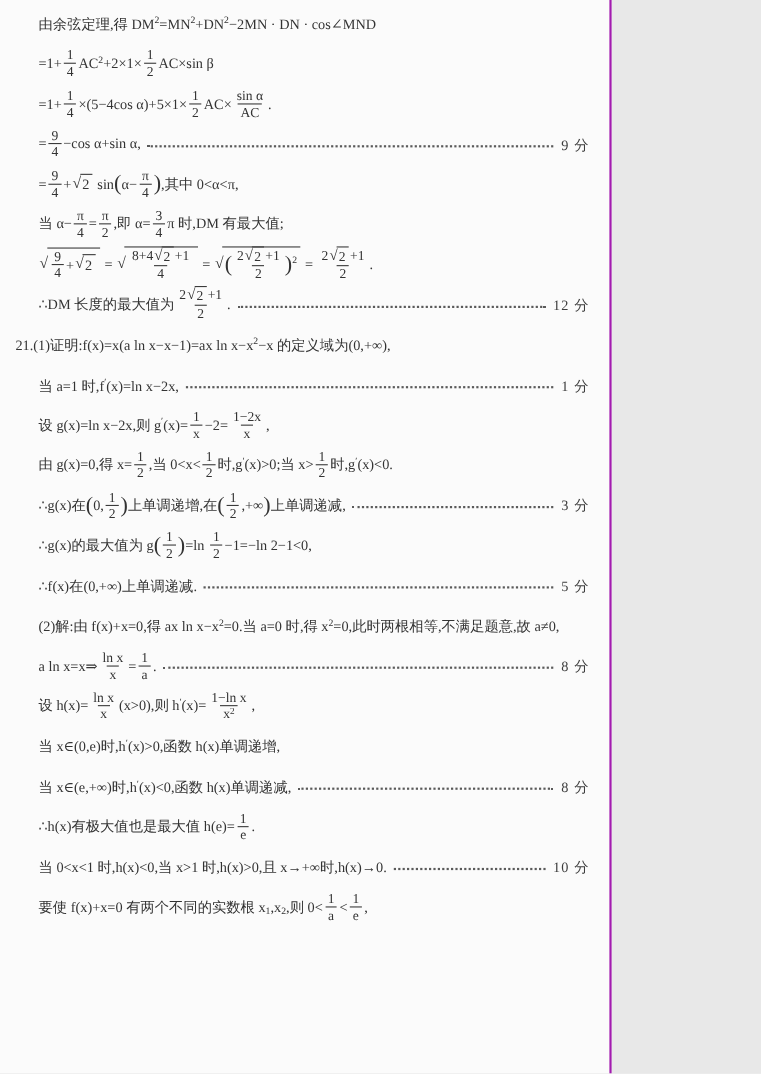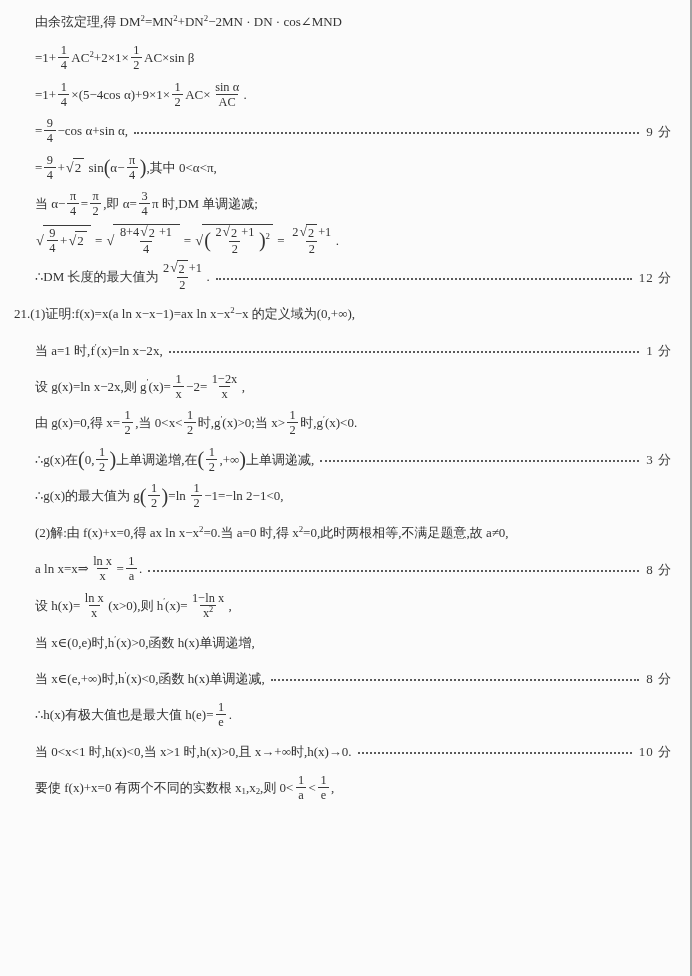--- a/index.html
+++ b/index.html
@@ -1,20 +1,20 @@
 <!DOCTYPE html>
 <html><head>
 <meta charset="utf-8">
 <style>
   * { margin:0; padding:0; box-sizing:border-box; }
   html,body { background:#e8e8e8; }
   body { width:692px; font-family:"Liberation Serif","DejaVu Serif",serif; }
   .page {
-    width:692px; min-height:976px; background:#fbfbfb; color:#333;
-    padding:4px 18px 6px 14px; border-right:2px solid #a3a3a3;
+    width:556px; min-height:976px; background:#fbfbfb; color:#333;
+    padding:4px 18px 6px 14px; border-right:2px solid #a21caf;
     font-size:13px; overflow:hidden;
   }
   .line {
     display:flex; align-items:center; min-height:36.5px;
     padding-left:21px; white-space:nowrap;
   }
   .line.flush { padding-left:0;font-family:Liberation Serif, serif; }
   .content { flex:0 1 auto; white-space:nowrap; }
   .leader {
     flex:1 1 14px; min-width:14px; height:0;
@@ -51,21 +51,21 @@
             <span class="den"><span class="tok-txt">4</span></span>
           </span><span class="tok-i">AC</span><span class="tok-sup">2</span><span class="tok-txt">+2×1×</span><span class="frac">
             <span class="num"><span class="tok-txt">1</span></span>
             <span class="den"><span class="tok-txt">2</span></span>
           </span><span class="tok-i">AC</span><span class="tok-txt">×sin </span><span class="tok-i">β</span></span>
       </div>
       <div class="line">
         <span class="content"><span class="tok-txt">=1+</span><span class="frac">
             <span class="num"><span class="tok-txt">1</span></span>
             <span class="den"><span class="tok-txt">4</span></span>
-          </span><span class="tok-txt">×(5−4cos </span><span class="tok-i">α</span><span class="tok-txt">)+9×1×</span><span class="frac">
+          </span><span class="tok-txt">×(5−4cos </span><span class="tok-i">α</span><span class="tok-txt">)+5×1×</span><span class="frac">
             <span class="num"><span class="tok-txt">1</span></span>
             <span class="den"><span class="tok-txt">2</span></span>
           </span><span class="tok-i">AC</span><span class="tok-txt">×</span><span class="frac">
             <span class="num"><span class="tok-txt">sin </span><span class="tok-i">α</span></span>
             <span class="den"><span class="tok-i">AC</span></span>
           </span><span class="tok-txt">.</span></span>
       </div>
       <div class="line">
         <span class="content"><span class="tok-txt">=</span><span class="frac">
             <span class="num"><span class="tok-txt">9</span></span>
@@ -91,21 +91,21 @@
       <div class="line">
         <span class="content"><span class="tok-txt">当 </span><span class="tok-i">α</span><span class="tok-txt">−</span><span class="frac">
             <span class="num"><span class="tok-i">π</span></span>
             <span class="den"><span class="tok-txt">4</span></span>
           </span><span class="tok-txt">=</span><span class="frac">
             <span class="num"><span class="tok-i">π</span></span>
             <span class="den"><span class="tok-txt">2</span></span>
           </span><span class="tok-txt">,即 </span><span class="tok-i">α</span><span class="tok-txt">=</span><span class="frac">
             <span class="num"><span class="tok-txt">3</span></span>
             <span class="den"><span class="tok-txt">4</span></span>
-          </span><span class="tok-i">π</span><span class="tok-txt"> 时,</span><span class="tok-i">DM</span><span class="tok-txt"> 单调递减;</span></span>
+          </span><span class="tok-i">π</span><span class="tok-txt"> 时,</span><span class="tok-i">DM</span><span class="tok-txt"> 有最大值;</span></span>
       </div>
       <div class="line">
         <span class="content"><span class="sqrt">
             <span class="radsign">√</span>
             <span class="radicand">
               <span class="frac">
                 <span class="num"><span class="tok-txt">9</span></span>
                 <span class="den"><span class="tok-txt">4</span></span>
               </span>
               <span class="tok-txt">+</span>
@@ -211,20 +211,25 @@
       <div class="line">
         <span class="content"><span class="tok-txt">∴</span><span class="tok-i">g</span><span class="tok-txt">(</span><span class="tok-i">x</span><span class="tok-txt">)的最大值为 </span><span class="tok-i">g</span><span class="tok-big">(</span><span class="frac">
             <span class="num"><span class="tok-txt">1</span></span>
             <span class="den"><span class="tok-txt">2</span></span>
           </span><span class="tok-big">)</span><span class="tok-txt">=ln </span><span class="frac">
             <span class="num"><span class="tok-txt">1</span></span>
             <span class="den"><span class="tok-txt">2</span></span>
           </span><span class="tok-txt">−1=−ln 2−1&lt;0,</span></span>
       </div>
       <div class="line">
+        <span class="content"><span class="tok-txt">∴</span><span class="tok-i">f</span><span class="tok-txt">(</span><span class="tok-i">x</span><span class="tok-txt">)在(0,+∞)上单调递减.</span></span>
+        <span class="leader"></span>
+        <span class="score">5 分</span>
+      </div>
+      <div class="line">
         <span class="content"><span class="tok-txt">(2)</span><span class="tok-b">解</span><span class="tok-txt">:由 </span><span class="tok-i">f</span><span class="tok-txt">(</span><span class="tok-i">x</span><span class="tok-txt">)+</span><span class="tok-i">x</span><span class="tok-txt">=0,得 </span><span class="tok-i">ax</span><span class="tok-txt"> ln </span><span class="tok-i">x</span><span class="tok-txt">−</span><span class="tok-i">x</span><span class="tok-sup">2</span><span class="tok-txt">=0.当 </span><span class="tok-i">a</span><span class="tok-txt">=0 时,得 </span><span class="tok-i">x</span><span class="tok-sup">2</span><span class="tok-txt">=0,此时两根相等,不满足题意,故 </span><span class="tok-i">a</span><span class="tok-txt">≠0,</span></span>
       </div>
       <div class="line">
         <span class="content"><span class="tok-i">a</span><span class="tok-txt"> ln </span><span class="tok-i">x</span><span class="tok-txt">=</span><span class="tok-i">x</span><span class="tok-txt">⇒</span><span class="frac">
             <span class="num"><span class="tok-txt">ln </span><span class="tok-i">x</span></span>
             <span class="den"><span class="tok-i">x</span></span>
           </span><span class="tok-txt">=</span><span class="frac">
             <span class="num"><span class="tok-txt">1</span></span>
             <span class="den"><span class="tok-i">a</span></span>
           </span><span class="tok-txt">.</span></span>

